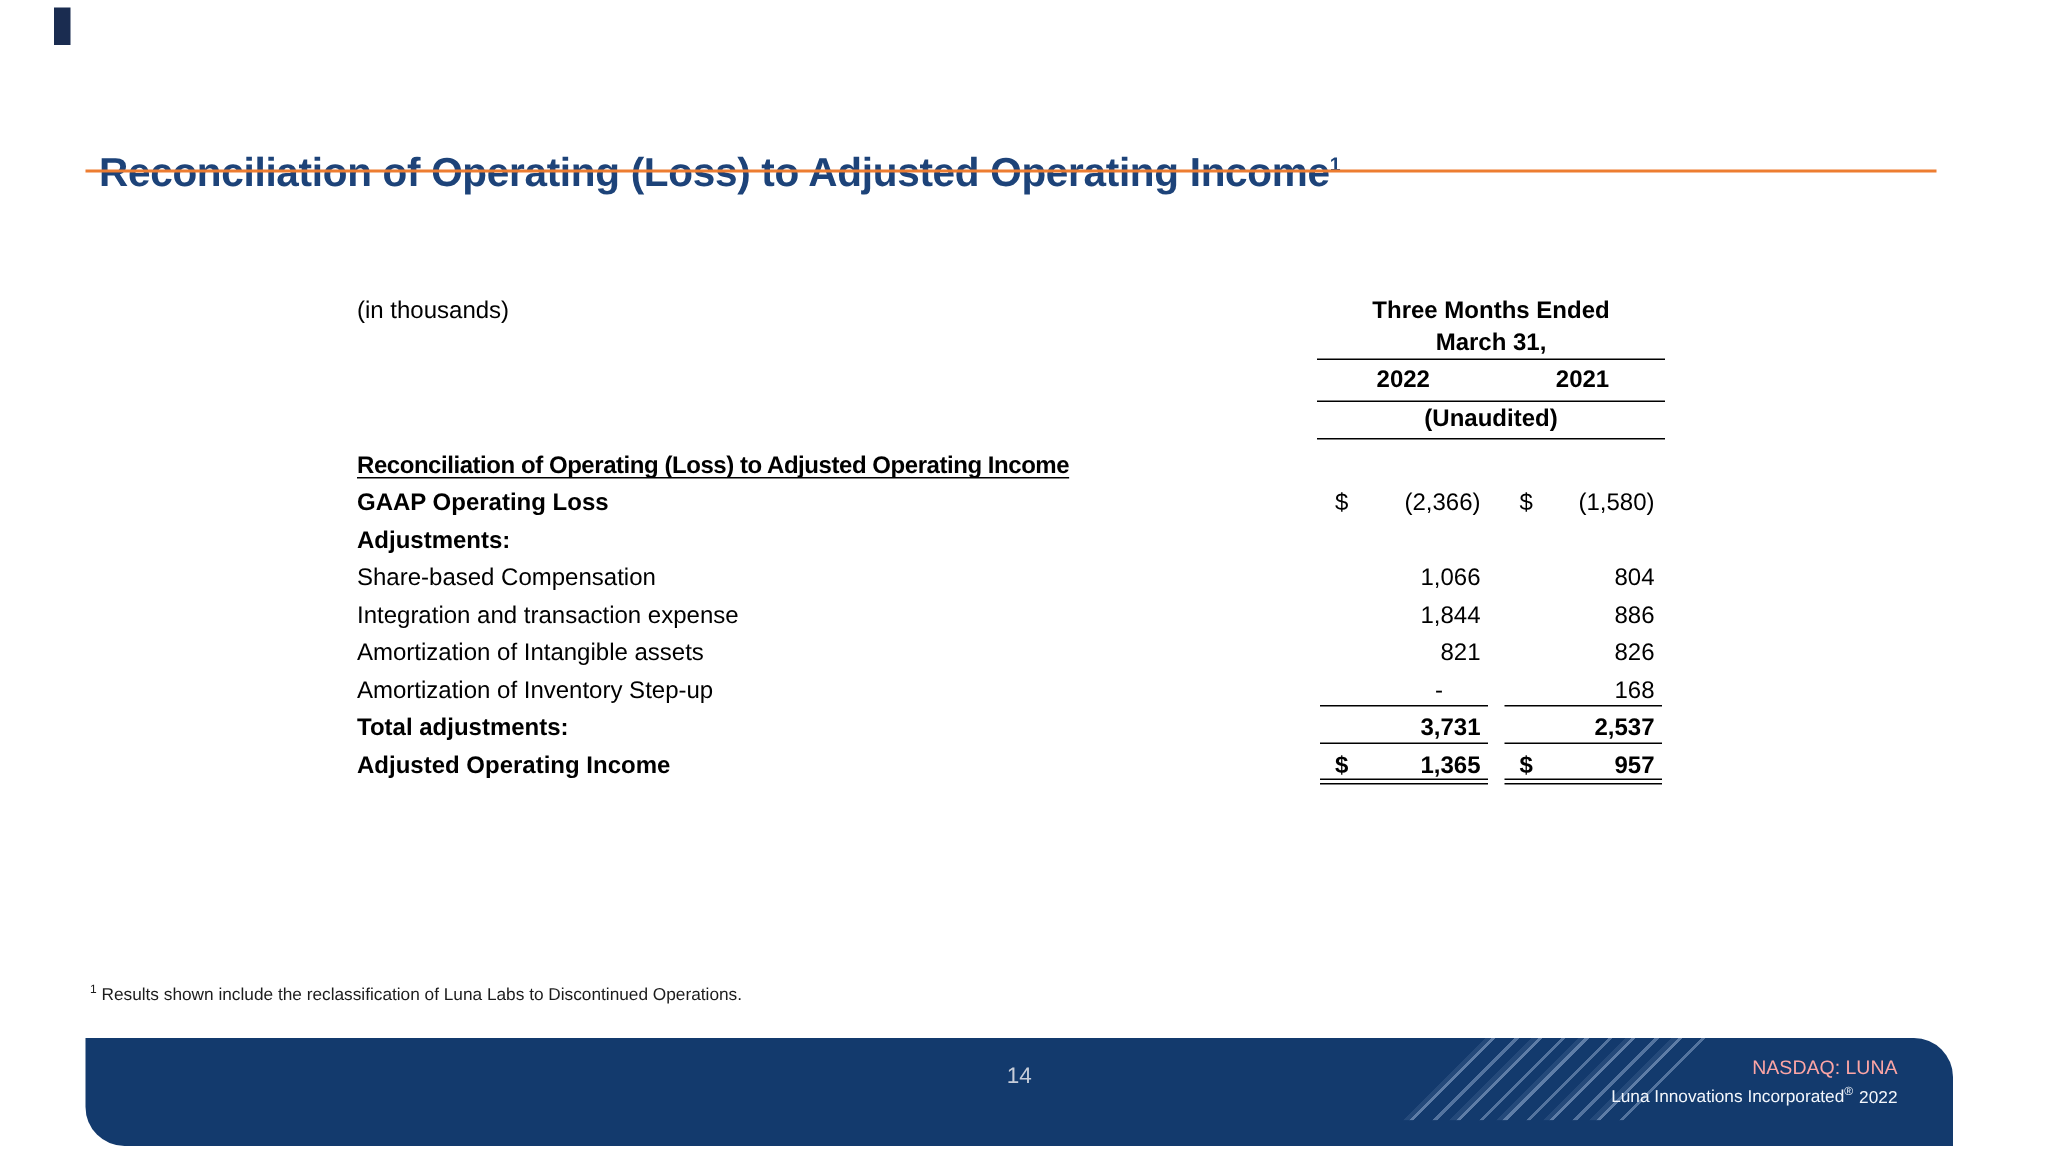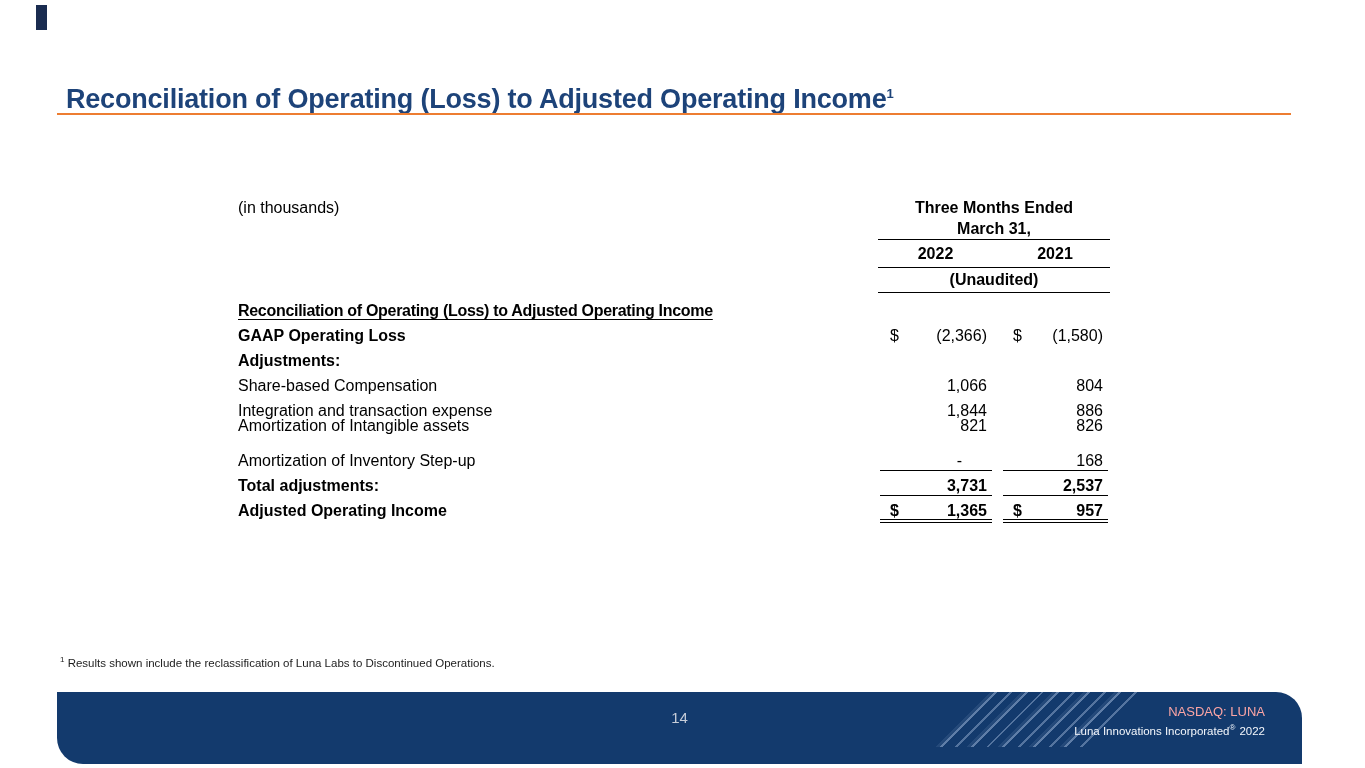--- a/index.html
+++ b/index.html
@@ -3,21 +3,21 @@
 <meta charset="utf-8">
 <style>
   html,body { margin:0; padding:0; background:#ffffff; }
   .slide {
     position:relative; width:1365px; height:768px; background:#ffffff;
     font-family:"Liberation Sans", sans-serif; overflow:hidden; color:#000;
   }
   .corner-mark { position:absolute; left:36px; top:5px; width:11px; height:25px; background:#1a2c50; }
 
   .title {
-    position:absolute; left:66px; top:66px; font-size:27px; font-weight:bold;
+    position:absolute; left:66px; top:82px; font-size:27px; font-weight:bold;
     color:#1d4379; letter-spacing:-0.2px; white-space:nowrap;
   }
   .title sup { font-size:13px; }
   .title-rule { position:absolute; left:57px; top:113px; width:1234px; height:2px; background:#ED7D31; }
 
   .table-area { position:absolute; left:238px; top:196px; width:872px; height:345px; font-size:16px; }
   .units { position:absolute; left:0; top:3px; }
 
   .period-header {
     position:absolute; left:640px; top:1px; width:232px; text-align:center;
@@ -123,21 +123,21 @@
     <div class="t-row" style="top:202px">
       <span class="t-label">Integration and transaction expense</span>
       <div class="t-val c1">
           <span class="num">1,844</span>
         </div>
       <div class="t-val c2">
           <span class="num">886</span>
         </div>
     </div>
 
-    <div class="t-row" style="top:217px">
+    <div class="t-row" style="top:227px">
       <span class="t-label">Amortization of Intangible assets</span>
       <div class="t-val c1">
           <span class="num">821</span>
         </div>
       <div class="t-val c2">
           <span class="num">826</span>
         </div>
     </div>
 
     <div class="t-row r1" style="top:252px">

